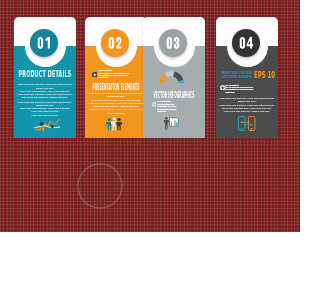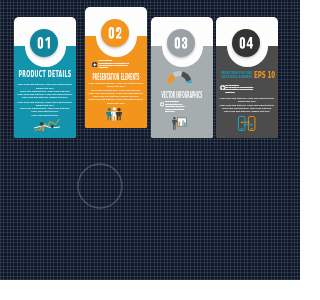--- a/index.html
+++ b/index.html
@@ -1,20 +1,20 @@
 <!DOCTYPE html>
 <html><head>
 <meta charset="utf-8">
 <title>Vector Infographics</title>
 <style>
   html,body{margin:0;padding:0;}
   body{width:300px;height:300px;overflow:hidden;
        font-family:"Liberation Sans",sans-serif;}
-  #stage{position:relative;width:300px;height:280px;overflow:hidden;
-         background:#0f172a;text-decoration:underline;}
+  #stage{position:relative;width:300px;height:232px;overflow:hidden;
+         background:#7f1d1d;text-decoration:underline;}
   #grid{position:absolute;inset:0;
         background-image:
           repeating-linear-gradient(0deg, rgba(150,167,174,.17) 0 1px, rgba(0,0,0,0) 1px 3.34px),
           repeating-linear-gradient(90deg, rgba(150,167,174,.17) 0 1px, rgba(0,0,0,0) 1px 3.34px);
         pointer-events:none;}
   .abs{position:absolute;}
   svg{display:block;}
 
   
   .card{}
@@ -94,21 +94,21 @@
     <div class="card-para" style="top:66.3px">Place your own text here. Place your own text here.<br>Sample text here.<br>Place your own text here. Place your  text here.<br>Place your own text here. Place your own text here.<br>Place your own text here. Sample text here.</div>
     <div class="card-para" style="top:83.5px">Place your own text here. Place your own text here.<br>Sample text here.<br>Place your own text here. Place your  text here.<br>Place your own text here.<br>Place your own text here.</div>
     <svg class="abs" style="left:19.5px;top:101px" width="27" height="15" viewBox="0 0 27 15">
       <path d="M1 12.6 L4 11 L6 12.5 L7.6 7 L9 13.2 L11 5.5 L14 8 L15.8 3.5 L19 5 L21 6.5 L25.5 1" fill="none" stroke="#f3941f" stroke-width="1" stroke-linejoin="round" stroke-linecap="round"></path>
       <path d="M0.6 9.8 C3 9.2 5 9 7.6 7.9 C10.5 6.8 13 9 16.5 9.4 C20 9.8 23 9.6 25.5 9" fill="none" stroke="#ffffff" stroke-width="1" stroke-linejoin="round" stroke-linecap="round"></path>
       <circle cx="7.6" cy="5.9" r="1.9" fill="#3b3b3b"></circle>
       <circle cx="18.3" cy="8.6" r="1.5" fill="#3b3b3b"></circle>
     </svg>
   </div>
 
-  <div class="abs card" id="card2" style="left:85px;top:7px;width:62px;height:121px">
+  <div class="abs card" id="card2" style="left:85px;top:17px;width:62px;height:121px">
     <div class="card-white"></div>
     <div class="card-body card-body-orange">
       <div class="notch"></div>
     </div>
     <div class="num-circle num-circle-orange">
       <span class="numtxt">
           <svg width="14.04" height="11.7" viewBox="0 0 120 100" fill="#ffffff">
             <path transform="translate(0,0)" d="M29 0C44 0 52 9 52 25v50c0 16-8 25-23 25S6 91 6 75V25C6 9 14 0 29 0zm0 19c-3 0-5 2-5 7v48c0 5 2 7 5 7s5-2 5-7V26c0-5-2-7-5-7z"></path>
             <path transform="translate(62,0)" d="M29 0c15 0 23 9 23 25v9c0 11-3 18-11 28L26 81h26v18H6V84L34 49c4-5 5-8 5-14v-9c0-5-2-7-5-7s-5 2-5 7v14H7V25C7 9 15 0 29 0z"></path>
           </svg>
@@ -130,21 +130,21 @@
         <circle cx="18.6" cy="3.6" r="3.3"></circle>
         <path d="M14.4 8.8h8.6c1.3 0 2.1 .9 2.1 2.1v3.3h-2.2v-3.3h-.9v16.2H20v-9.1h-2.4v9.1H15V10.9h-.8v3.3H12v-3.3c0-1.2 .9-2.1 2.2-2.1z"></path>
       </g>
       <g fill="#34363b">
         <circle cx="28.1" cy="5.2" r="3.3"></circle>
         <path d="M23.9 10.2h8.6c1.3 0 2.1 .9 2.1 2.1v3.3h-2.2v-3.3h-.9v14.4h-2.5v-8.3h-2.4v8.3h-2.5V12.3h-.8v3.3h-2.1v-3.3c0-1.2 .9-2.1 2.2-2.1z"></path>
       </g>
     </svg>
   </div>
 
-  <div class="abs card" id="card3" style="left:151px;top:17px;width:62px;height:121px">
+  <div class="abs card" id="card3" style="left:143px;top:17px;width:62px;height:121px">
     <div class="card-white"></div>
     <div class="card-body card-body-gray">
       <div class="notch"></div>
     </div>
     <div class="num-circle num-circle-gray">
       <span class="numtxt">
           <svg width="14.04" height="11.7" viewBox="0 0 120 100" fill="#ffffff">
             <path transform="translate(0,0)" d="M29 0C44 0 52 9 52 25v50c0 16-8 25-23 25S6 91 6 75V25C6 9 14 0 29 0zm0 19c-3 0-5 2-5 7v48c0 5 2 7 5 7s5-2 5-7V26c0-5-2-7-5-7z"></path>
             <path transform="translate(62,0)" d="M29 0c15 0 23 9 23 25v10c0 9-3 14-9 16 6 2 9 8 9 17v7c0 16-8 25-23 25S6 91 6 75V62h18v14c0 5 2 7 5 7s5-2 5-7V65c0-6-2-8-8-8h-5V40h5c5 0 8-2 8-8V24c0-5-2-7-5-7s-5 2-5 7v13H6V25C6 9 14 0 29 0z"></path>
           </svg>

